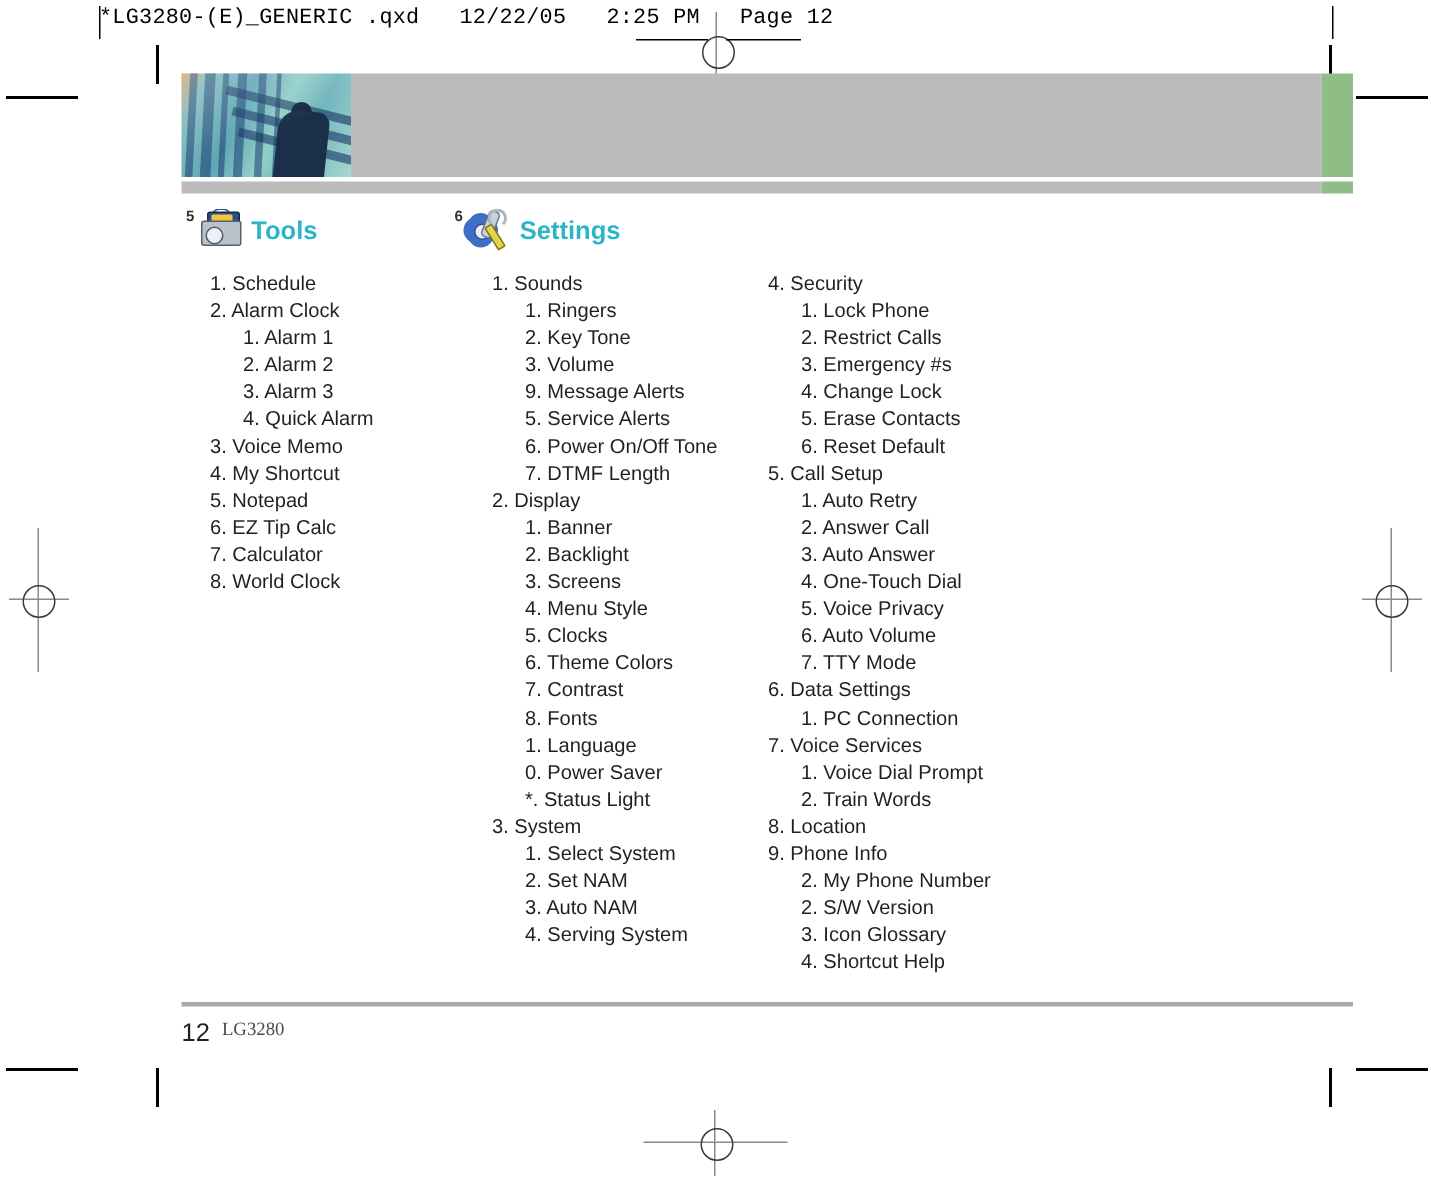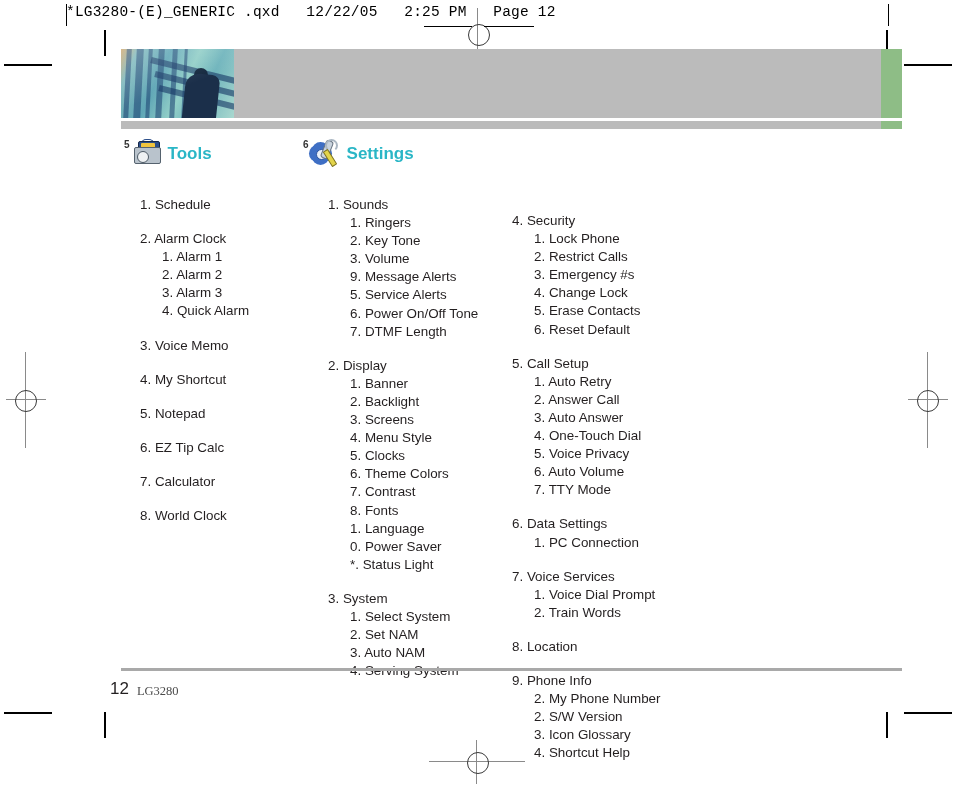--- a/index.html
+++ b/index.html
@@ -270,40 +270,40 @@
   
   .col {
     position: absolute;
     font-size: 13.4px;
     color: #231f20;
     line-height: 18.1px;
     white-space: nowrap;
   }
   .col-tools    { left: 140px; top: 180px; }
   .col-settings { left: 328px; top: 180px; }
-  .col-settings2 { left: 512px; top: 196px; }
-
-  .lvl1 { padding-left: 0px; margin-top: 16px; }
+  .col-settings2 { left: 512px; top: 180px; }
+
+  .lvl1 { padding-left: 0px; }
   .lvl2 { padding-left: 22px; }
 
   
   .foot-rule {
     position: absolute;
     left: 121px;
     top: 668px;
     width: 781px;
     height: 3px;
     background: #a9a9a9;
   }
   .foot {
     position: absolute;
-    left: 110px;
+    left: 121px;
     top: 679px;
     display: flex;
-    align-items: flex-end;
+    align-items: flex-start;
   }
   .foot-page {
     font-size: 17px;
     color: #231f20;
     margin-right: 8px;
   }
   .foot-model {
     font-size: 12.5px;
     color: #4a4a4a;
     font-family: Liberation Serif, serif;

